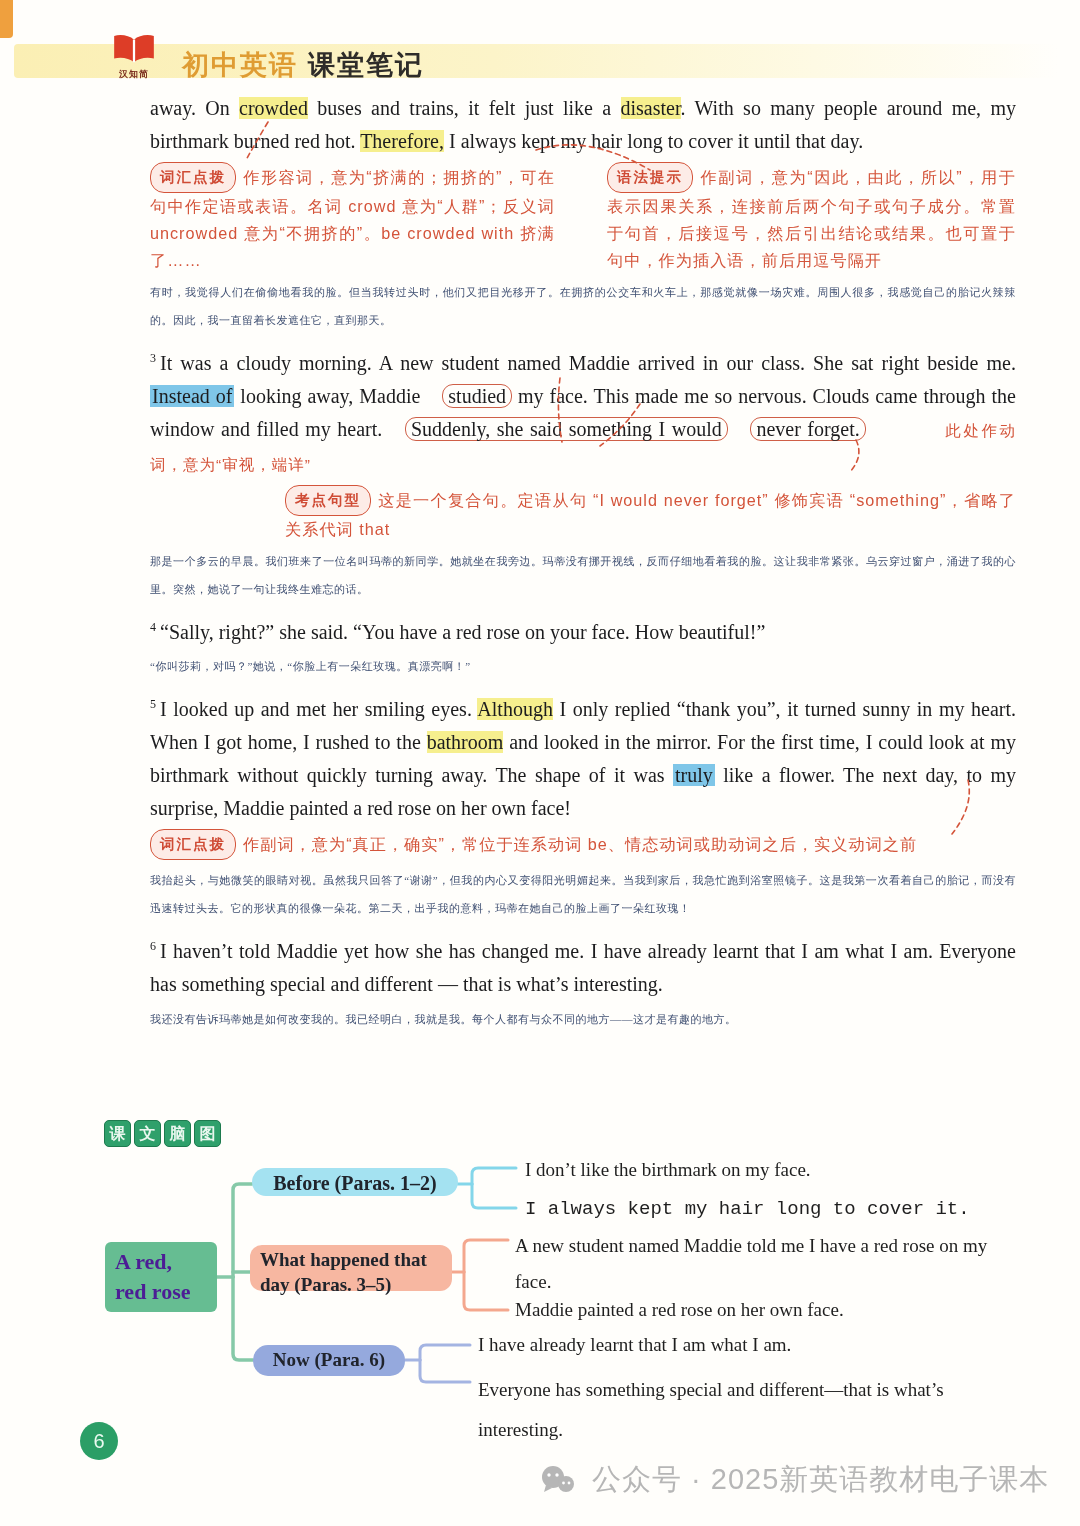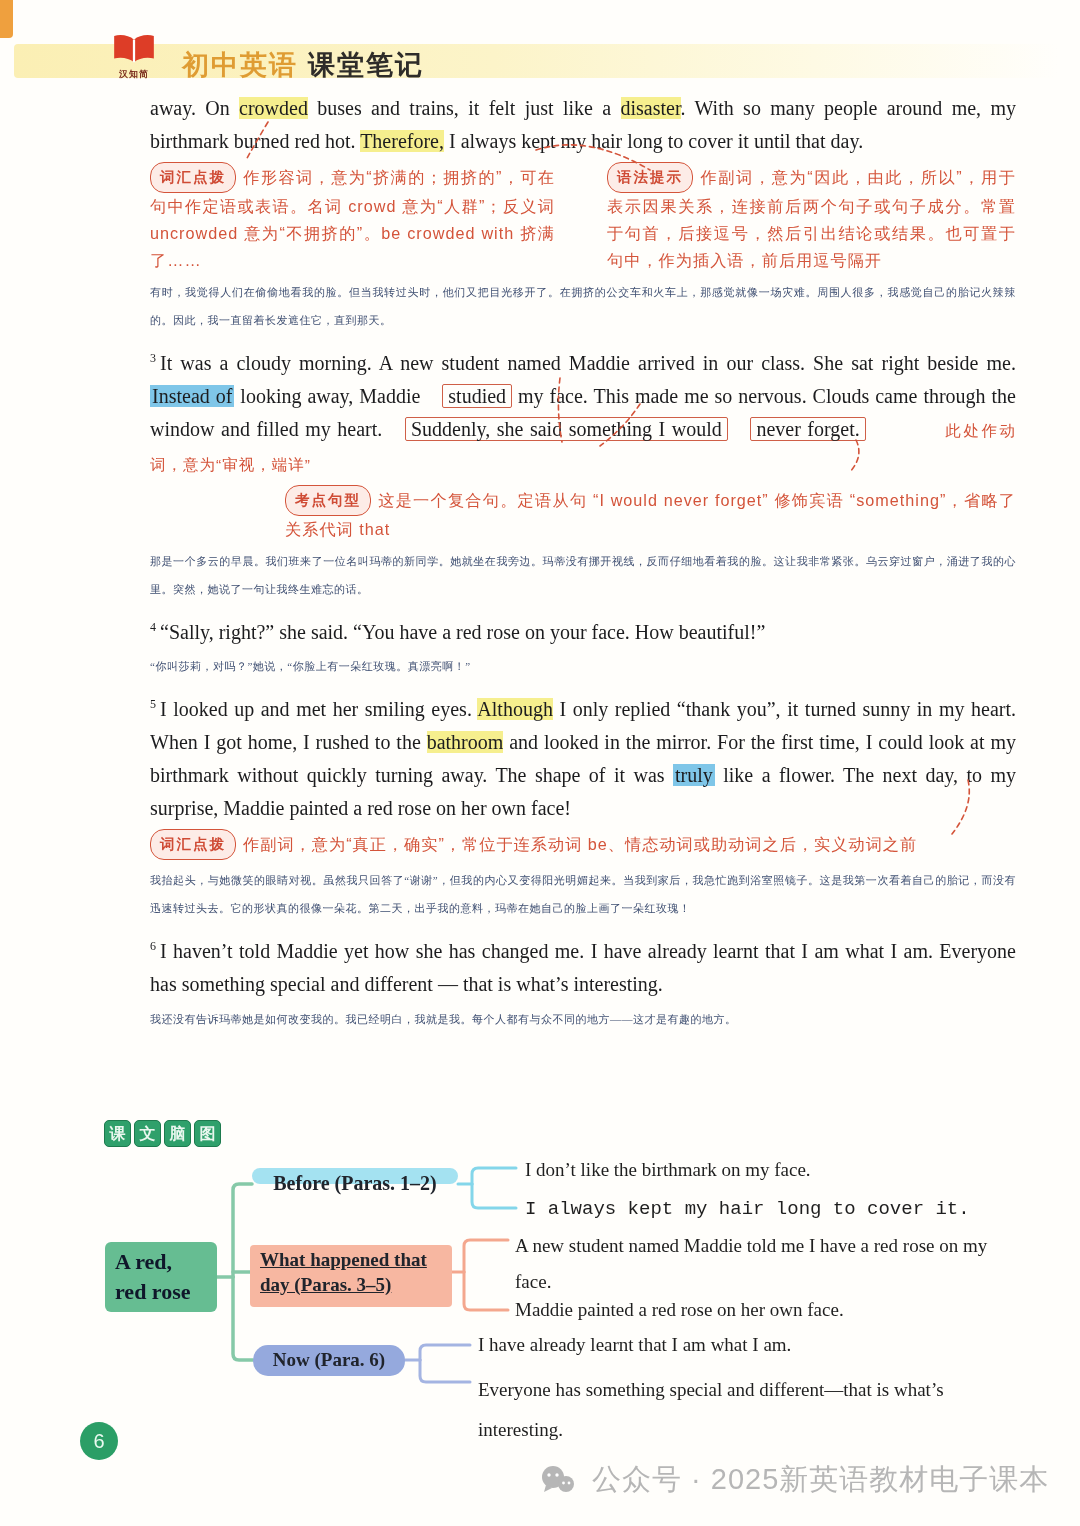--- a/index.html
+++ b/index.html
@@ -18,47 +18,47 @@
   .titles { position:absolute; left:182px; top:47px; font-family:"Liberation Sans",sans-serif; font-weight:800; font-size:27px; letter-spacing:2px; }
   .t-orange { color:#df9c33; margin-right:10px; }
   .t-black  { color:#2e2c29; }
 
   
   .article { position:absolute; left:150px; top:90px; width:866px; }
   .para-en { font-size:20px; line-height:33px; color:#1c1c1e; text-align:justify; margin:2px 0 4px; }
   .para-en sup { font-size:12px; color:#1c1c1e; margin-right:4px; }
   .hl-y { background:#f6ef8e; padding:0 0; }
   .hl-b { background:#7fc6e8; padding:0 2px; }
-  .rbox { border:1.6px solid #cf5f47; border-radius:2px; padding:0 5px;
+  .rbox { border:1.6px solid #cf5f47; border-radius:11px; padding:0 5px;
           -webkit-box-decoration-break:clone; box-decoration-break:clone;margin-left:16px; }
   .red-note { font-family:"Liberation Sans",sans-serif; font-size:15.5px; color:#d4543a; margin-left:78px; letter-spacing:1px; }
 
   .ann-row { display:flex; gap:52px; margin:2px 0 4px; }
   .ann-col-l { flex:0 0 405px; }
   .ann-col-r { flex:1; }
   .red-text { font-family:"Liberation Sans",sans-serif; font-size:16.2px; line-height:27px; color:#d4543a; letter-spacing:1px; text-align:justify; }
   .badge { display:inline-block; font-family:"Liberation Sans",sans-serif; font-size:14.5px; font-weight:bold; color:#cf4b35;
            background:#fdece7; border:1.6px solid #d4543a; border-radius:14px; padding:1px 9px; margin-right:7px; letter-spacing:2px; vertical-align:1px; }
   .sent-row { padding-left:135px; margin:2px 0 4px; }
 
   .zh { font-family:Liberation Serif, serif; font-size:11px; line-height:28px; color:#3f4f72; letter-spacing:0.5px; margin:2px 0 8px; text-align:justify; }
 
   
   .mm-badge { position:absolute; left:104px; top:1120px; display:flex; gap:3px; }
   .mm-badge span { display:inline-block; width:27px; height:27px; background:#2fa06b; color:#eaf7ef; border:1.5px solid #1d7a4e;
                    border-radius:5px; font-family:"Liberation Sans",sans-serif; font-size:16px; font-weight:bold; text-align:center; line-height:25px; }
   .mindmap { position:absolute; left:0; top:1148px; width:1080px; height:330px; }
   .mm-lines { position:absolute; left:0; top:0; pointer-events:none; }
   .mm-root { position:absolute; left:105px; top:94px; width:112px; height:70px; background:#66bd92; border-radius:6px;
-             color:#0f172a; font-weight:bold; font-size:22px; line-height:30px; padding:5px 0 0 10px; }
+             color:#4c1d95; font-weight:bold; font-size:22px; line-height:30px; padding:5px 0 0 10px; }
   .mm-node { position:absolute; font-weight:600; color:#20242c; }
-  .mm-before { left:252px; top:20px; width:206px; height:16px; background:#a4e2f1; border-radius:15px;
+  .mm-before { left:252px; top:20px; width:206px; height:28px; background:#a4e2f1; border-radius:15px;
                font-size:20px; line-height:31px; text-align:center; }
-  .mm-what { left:250px; top:97px; width:202px; height:62px; background:#f7b7a1; border-radius:4px;
-             font-size:19px; line-height:25px; padding:2px 0 0 10px;text-decoration:underline; }
+  .mm-what { left:250px; top:97px; width:202px; height:46px; background:#f7b7a1; border-radius:12px;
+             font-size:19px; line-height:25px; padding:2px 0 0 10px; }
   .mm-now { left:253px; top:197px; width:152px; height:31px; background:#95a9dd; border-radius:15px;
             font-size:19px; line-height:29px; text-align:center; }
   .mm-leaf { position:absolute; font-size:19px; color:#1f1f1f; line-height:24px; }
   .leaf1 { left:525px; top:10px; }
   .leaf2 { left:525px; top:49px;font-family:Liberation Mono, monospace; }
   .leaf3 { left:515px; top:80px; width:507px; line-height:36px; }
   .leaf4 { left:515px; top:150px; }
   .leaf5 { left:478px; top:185px; }
   .leaf6 { left:478px; top:222px; width:535px; line-height:40px; }
 

